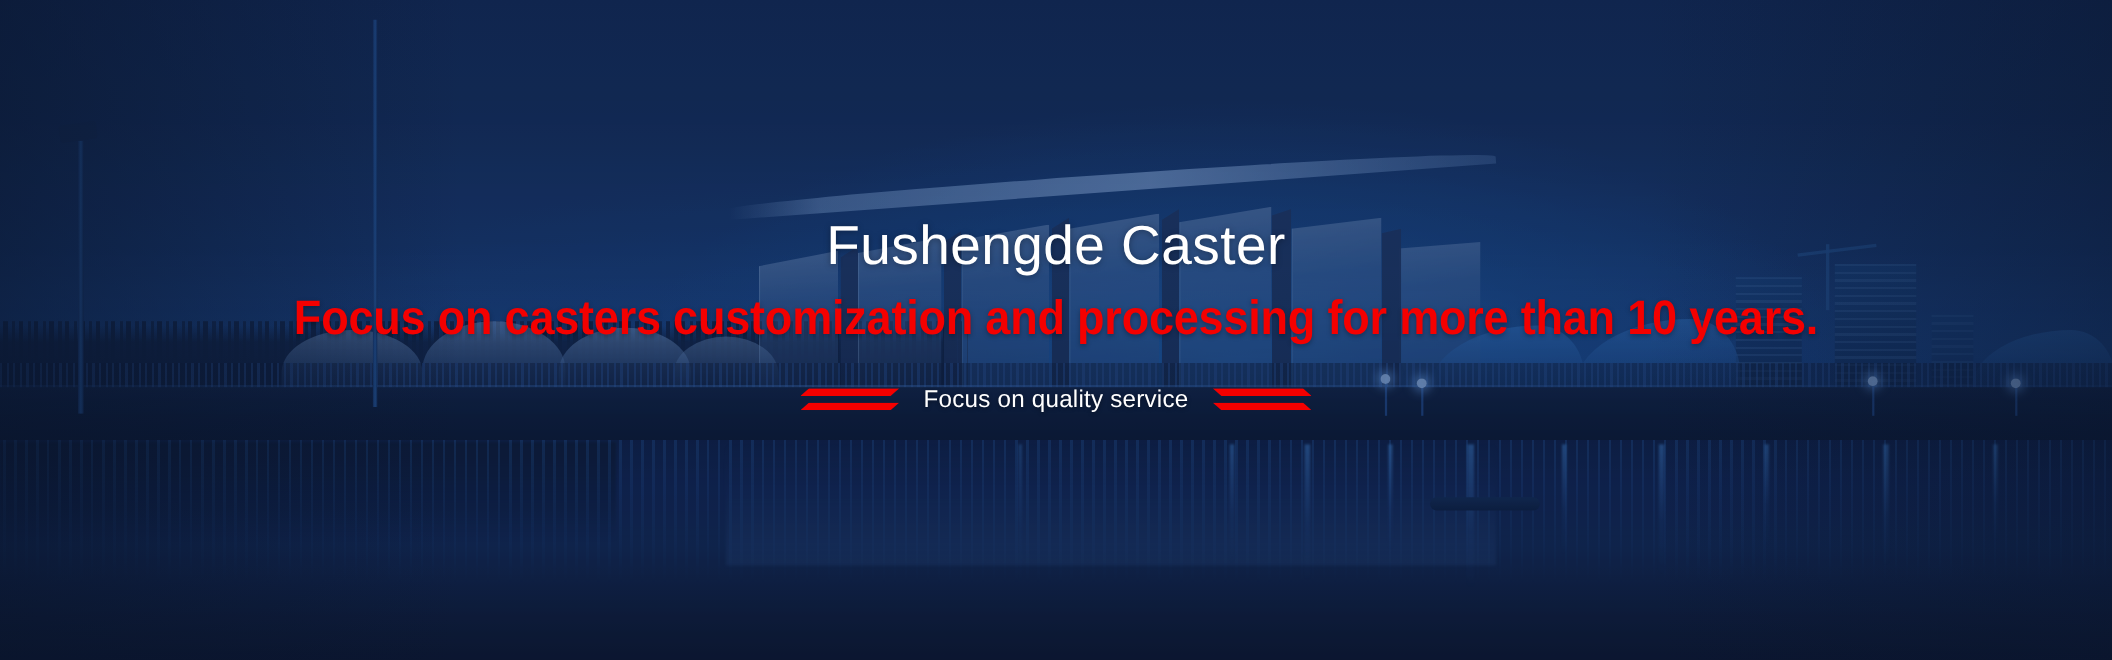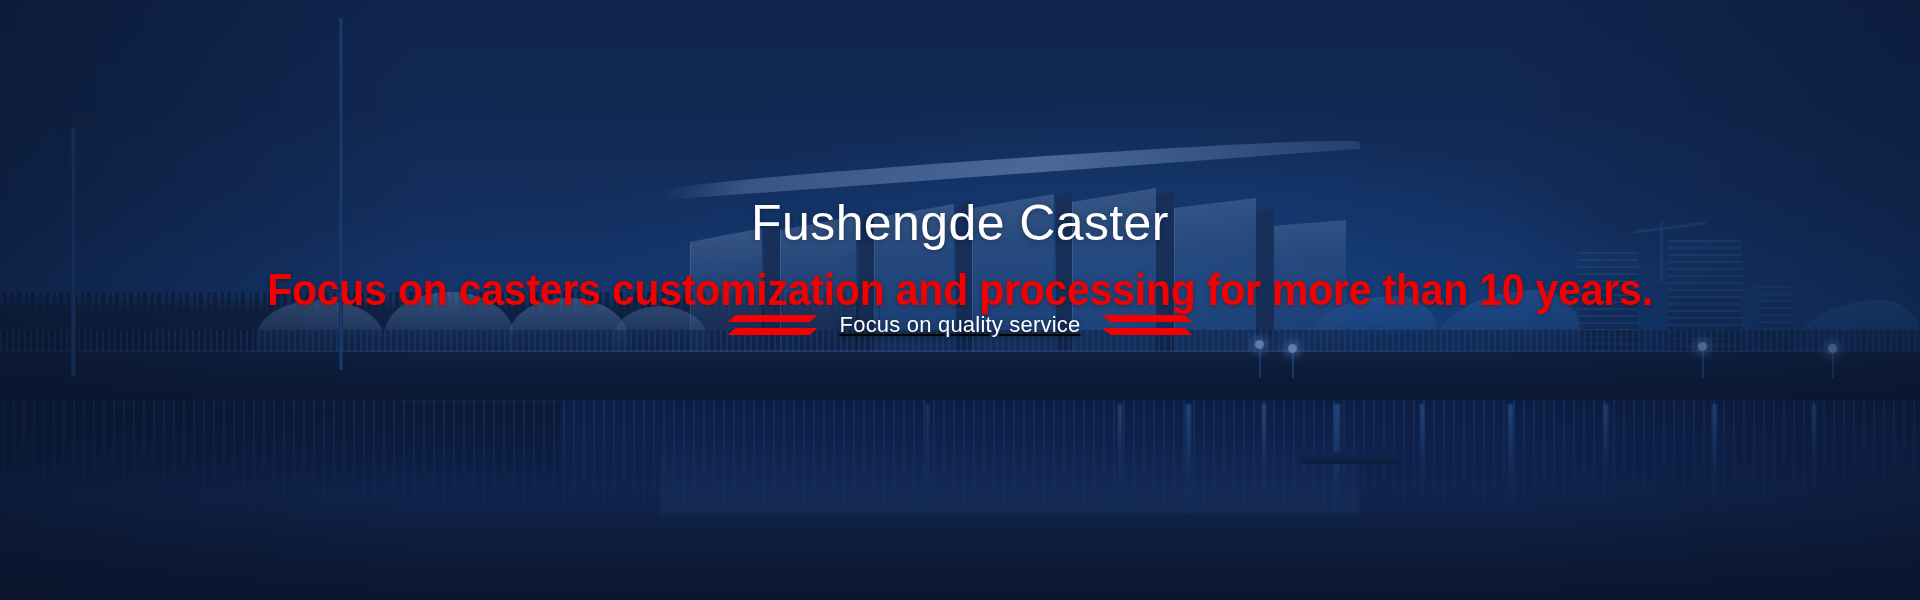--- a/index.html
+++ b/index.html
@@ -193,23 +193,23 @@
     font-size:44px;
     font-weight:700;
     color:#f40000;
     line-height:1;
     letter-spacing:-.2px;
     transform:scaleX(.93);
     text-shadow:0 1px 5px rgba(0,0,0,.30);
     white-space:nowrap;
   }
   .tagline-row{
+    margin-top:38px;
     display:flex; align-items:center; justify-content:space-between;
     gap:22px;
-    text-decoration:underline;
   }
   .bars{ display:flex; flex-direction:column; gap:6px; }
   .bar{
     width:90px; height:7px;
     background:#f40000;
   }
   .bars-left .bar{ clip-path:polygon(8px 0, 100% 0, calc(100% - 8px) 100%, 0 100%); }
   .bars-right .bar{ clip-path:polygon(0 0, calc(100% - 8px) 0, 100% 100%, 8px 100%); }
   .tagline{
     font-size:22px;

